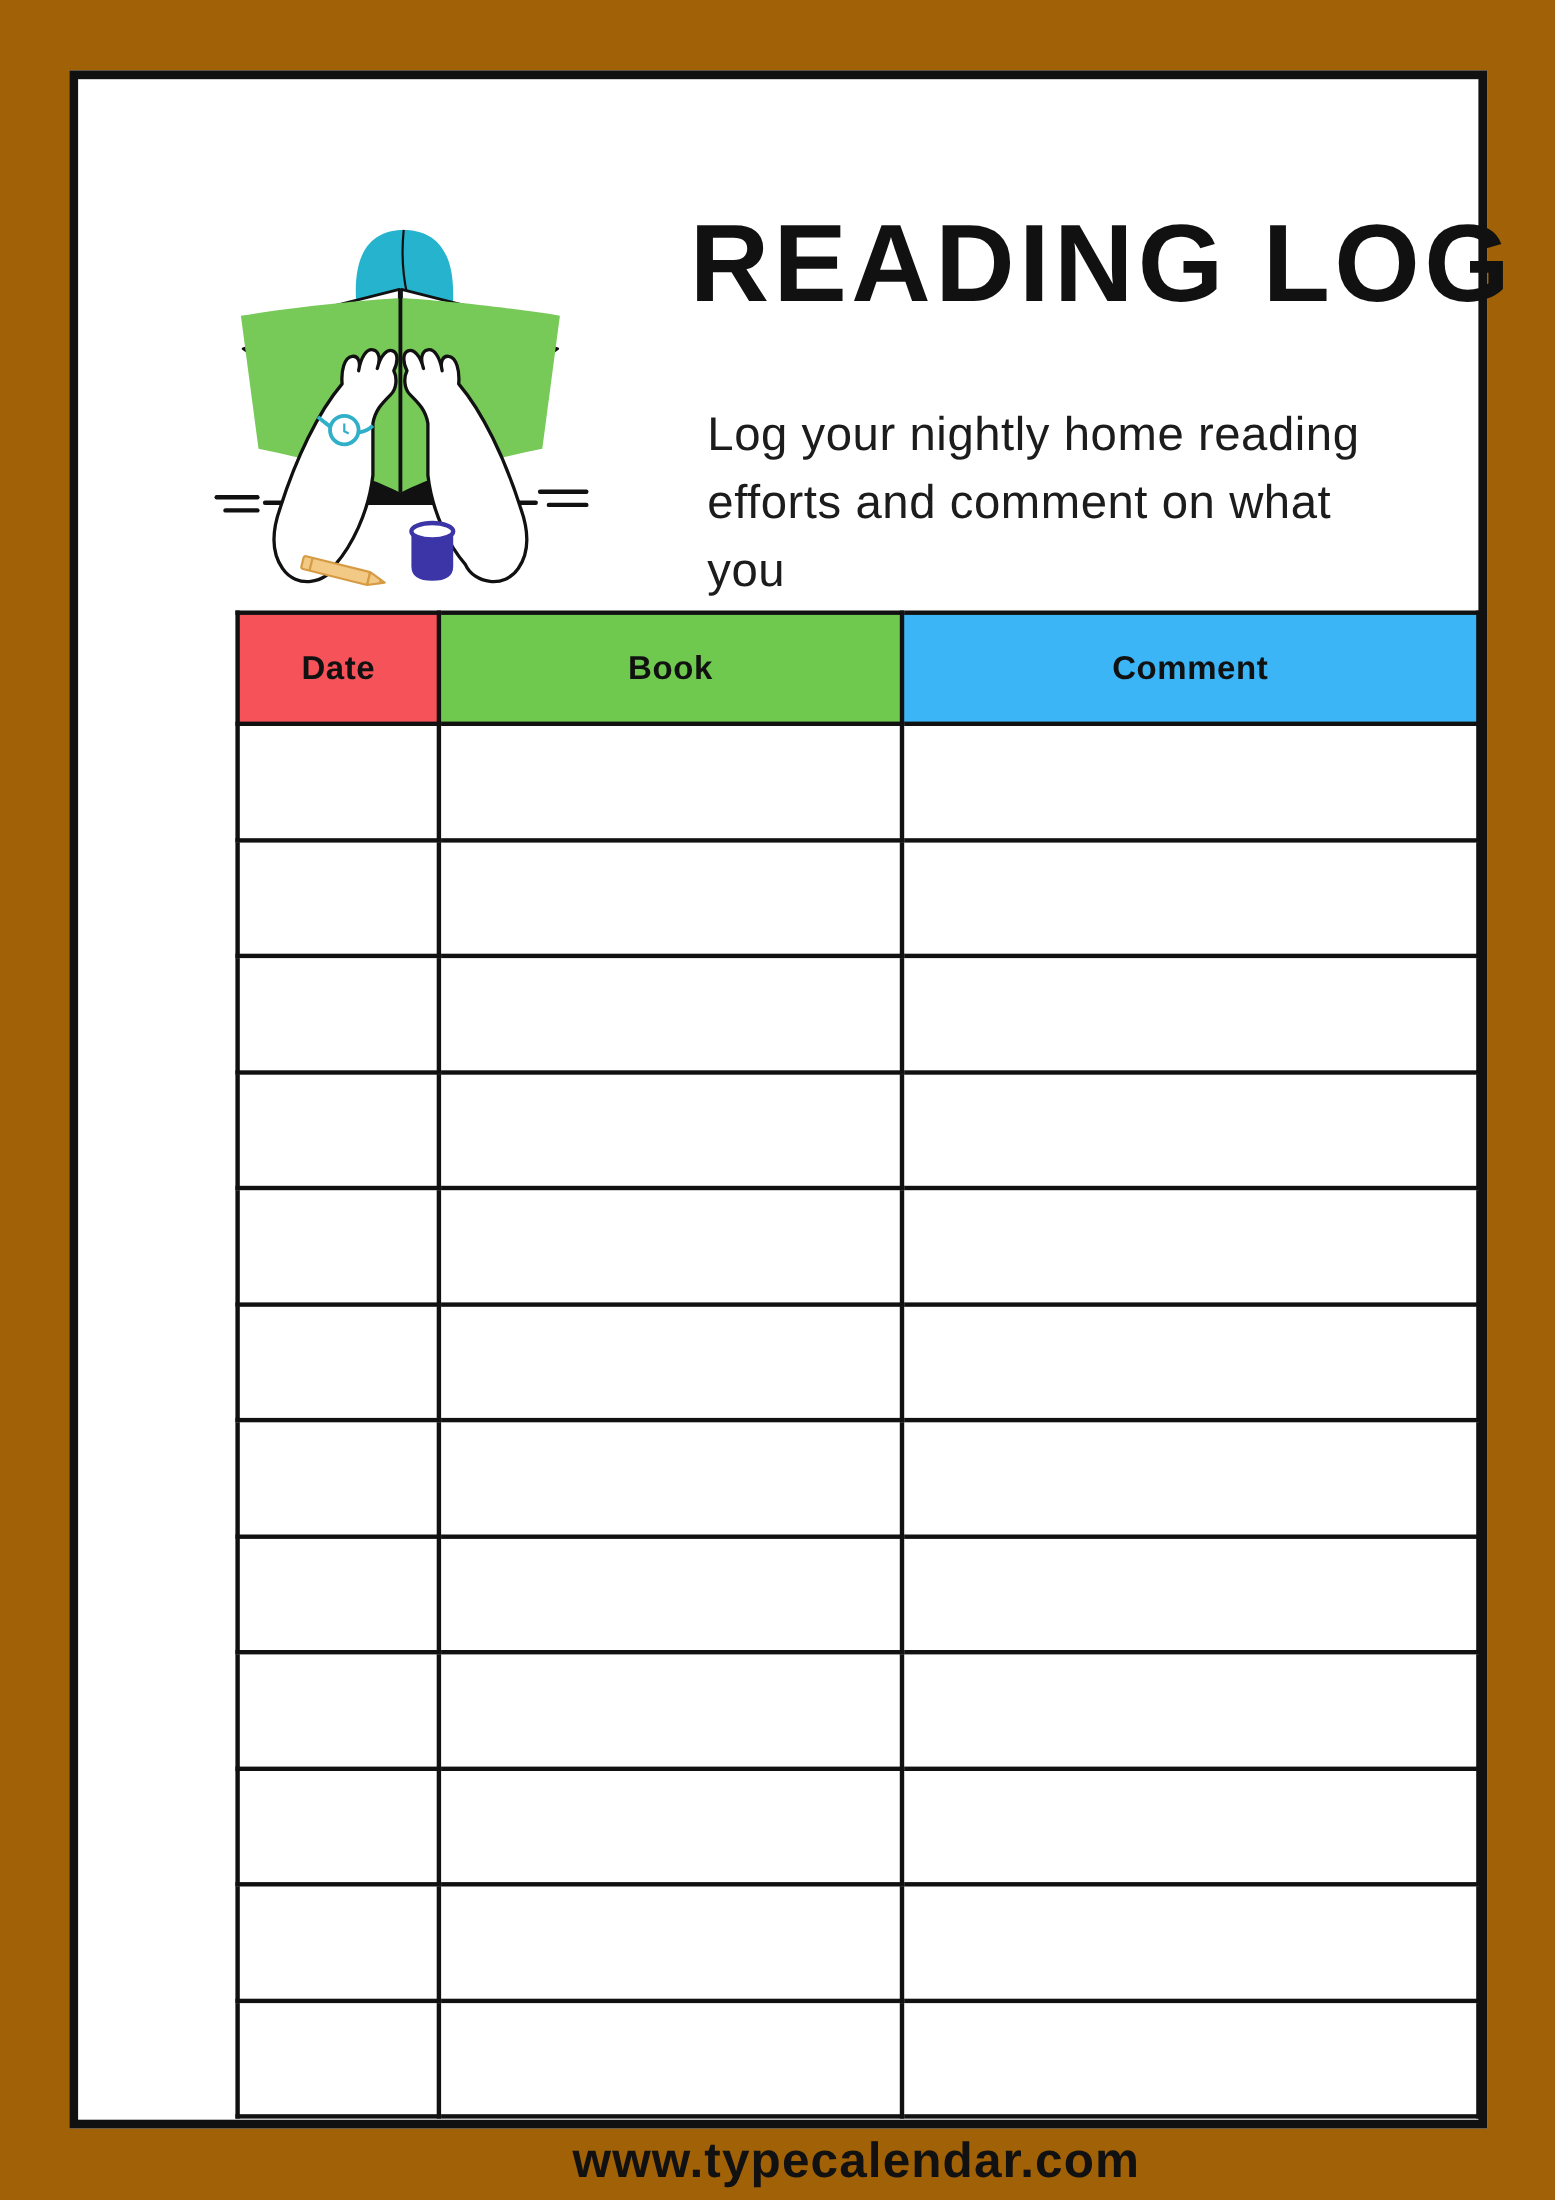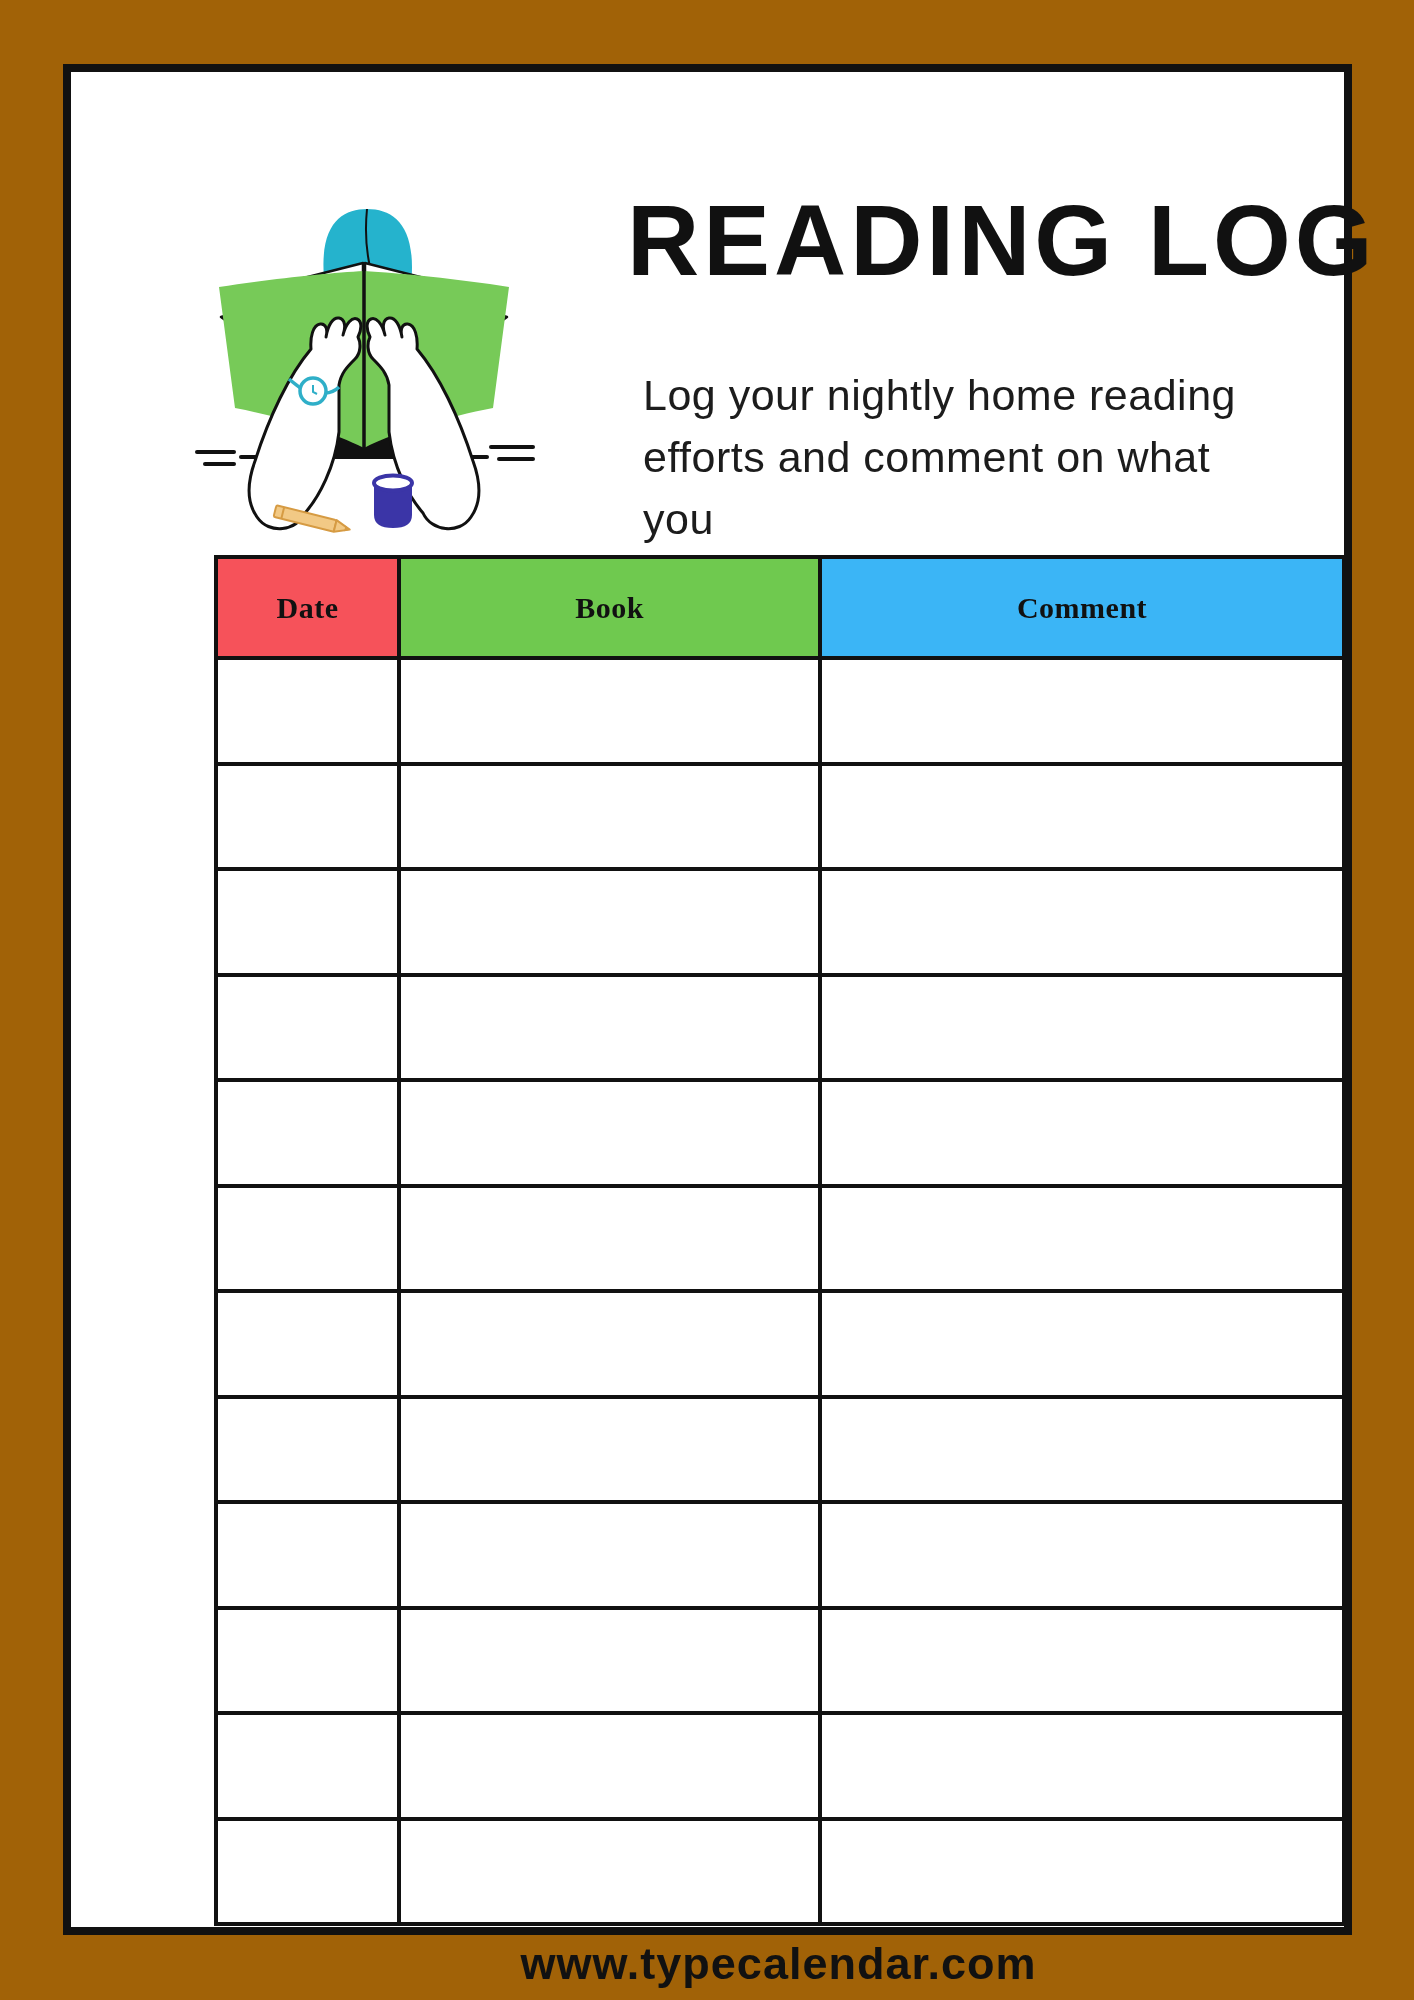--- a/index.html
+++ b/index.html
@@ -18,21 +18,21 @@
     font-size:100px;font-weight:bold;color:#111111;
     letter-spacing:4px;line-height:1;white-space:nowrap;
   }
   .subtitle{
     position:absolute;left:572px;top:292px;width:640px;
     font-size:43px;line-height:62px;color:#1c1c1c;
     letter-spacing:0.5px;white-space:pre-line;
   }
   table.log{
     position:absolute;left:143px;top:483px;width:1128px;
-    border-collapse:collapse;table-layout:fixed;font-family:Liberation Serif, serif;
+    border-collapse:collapse;table-layout:fixed;
   }
   table.log th,table.log td{
     border:4px solid #111111;padding:0;
   }
   table.log th{
     height:97px;font-size:30px;font-weight:bold;color:#111111;
     text-align:center;letter-spacing:0.5px;
   }
   table.log td{height:101.5px;background:#ffffff;}
   .col-date{width:183px;}

